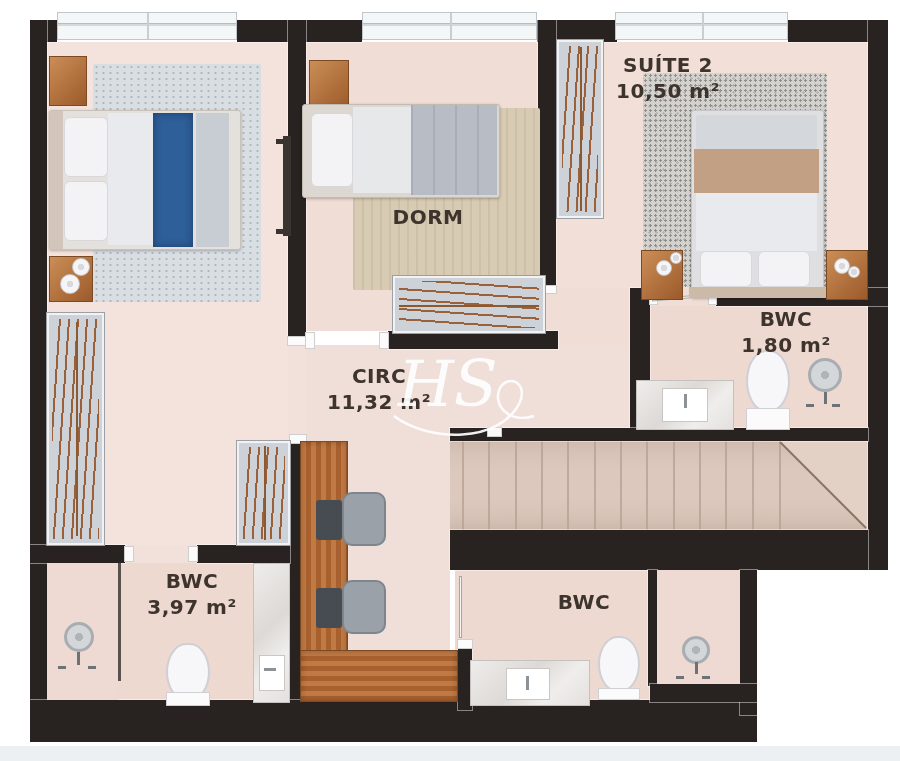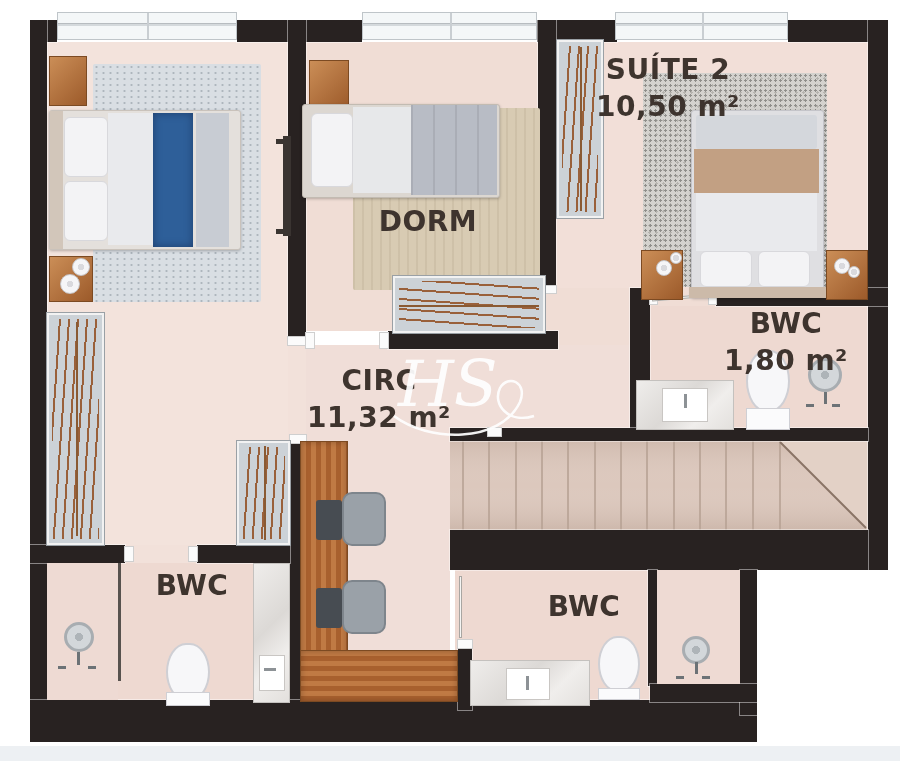--- a/index.html
+++ b/index.html
@@ -7,21 +7,21 @@
         font-family:"DejaVu Sans","Liberation Sans",sans-serif;}
   .abs{position:absolute;}
   .wall{position:absolute;background:#282221;box-shadow:0 0 0 1px rgba(255,255,255,.45);}
   .floor{position:absolute;background:#f1ded7;}
   .floor-b{position:absolute;background:#eed9d1;}
   .cap{position:absolute;background:#fbfbfb;box-shadow:0 0 0 1px #cfcfcf;}
   .window{position:absolute;background:#f4f7f8;border:1px solid #bfc5c9;box-sizing:border-box;}
   .pane-h{position:absolute;left:0;right:0;top:40%;height:2px;background:#d4d9dc;border-top:1px solid #b7bcc0;}
   .pane-v{position:absolute;top:0;bottom:0;left:50%;width:2px;background:#c9ced2;}
   .label{position:absolute;transform:translateX(-50%);text-align:center;color:#3e342e;
-         font-weight:700;font-size:28px;letter-spacing:.5px;line-height:1.32;white-space:nowrap;}
+         font-weight:700;font-size:20px;letter-spacing:.5px;line-height:1.32;white-space:nowrap;}
   .rug-dots{position:absolute;background-color:#d9dee3;
      background-image:radial-gradient(#aeb6bd 1.1px,transparent 1.2px);background-size:7px 6px;border-radius:2px;}
   .rug-tan{position:absolute;background:#d8cbb3;
      background-image:repeating-linear-gradient(to right,rgba(90,70,40,.08) 0 2px,transparent 2px 9px);border-radius:2px;}
   .rug-speckle{position:absolute;background-color:#d4d2ce;
      background-image:radial-gradient(#8f8e8a 1px,transparent 1.3px),radial-gradient(#b5b3ae 1px,transparent 1.3px);
      background-size:5px 5px,7px 7px;background-position:0 0,3px 2px;border-radius:2px;}
   .wood{position:absolute;background:linear-gradient(135deg,#cb8e57,#9c5a2a);border:1px solid #7c4a22;box-sizing:border-box;}
   .wood-v{position:absolute;background:repeating-linear-gradient(to right,#c07a44 0 5px,#a8602e 5px 10px);
      border:1px solid #7c4a22;box-sizing:border-box;box-shadow:inset 0 0 6px rgba(0,0,0,.25);}
@@ -242,20 +242,21 @@
   <div class="label" style="left:786px;top:306px;">
     <div>BWC</div>
     <div>1,80 m²</div>
   </div>
   <div class="label" style="left:379px;top:363px;">
     <div>CIRC</div>
     <div>11,32 m²</div>
   </div>
   <div class="label" style="left:192px;top:568px;">
     <div>BWC</div>
+    <div>3,97 m²</div>
   </div>
   <div class="label" style="left:584px;top:589px;">
     <div>BWC</div>
   </div>
 
   <svg style="position:absolute;left:388px;top:336px;opacity:.93;" width="150" height="112" viewBox="0 0 150 112">
     <text x="10" y="70" font-family="DejaVu Serif, Liberation Serif, serif" font-style="italic" font-size="64" fill="#ffffff">HS</text>
     <path d="M6 80 C 40 106, 112 108, 132 66 C 140 46 120 38 112 52 C 104 68 120 88 146 80" stroke="#ffffff" stroke-width="2.5" fill="none"></path>
   </svg>
 

